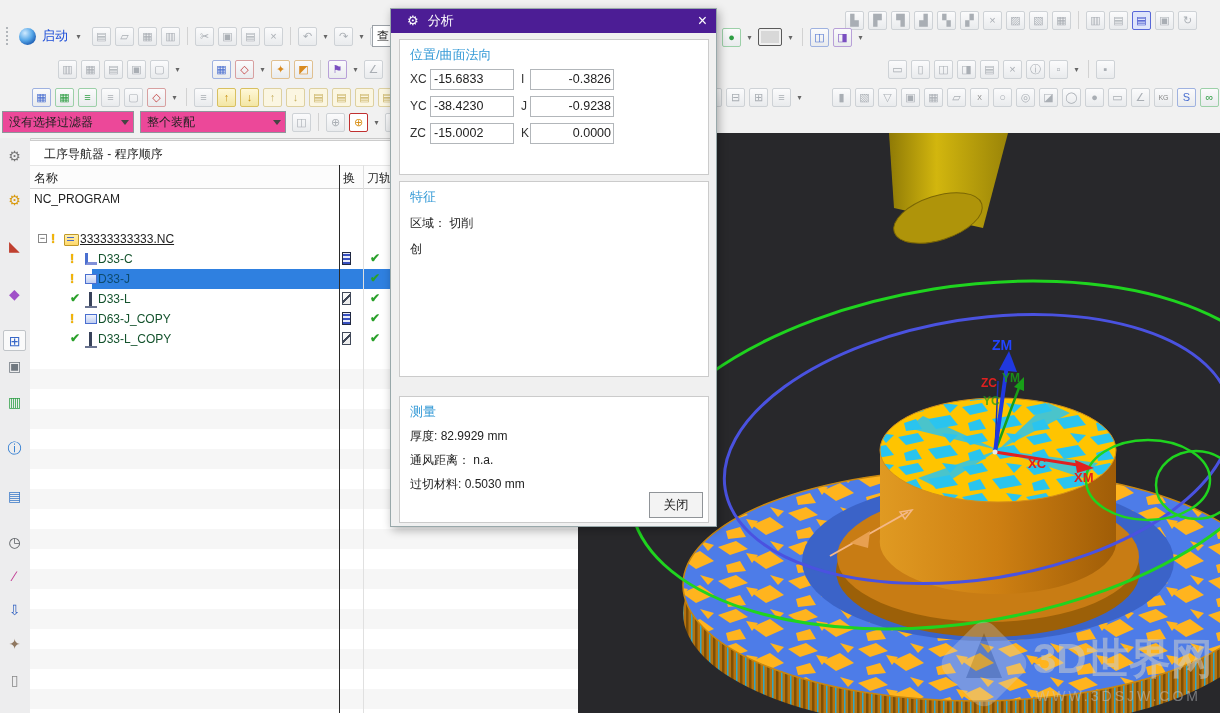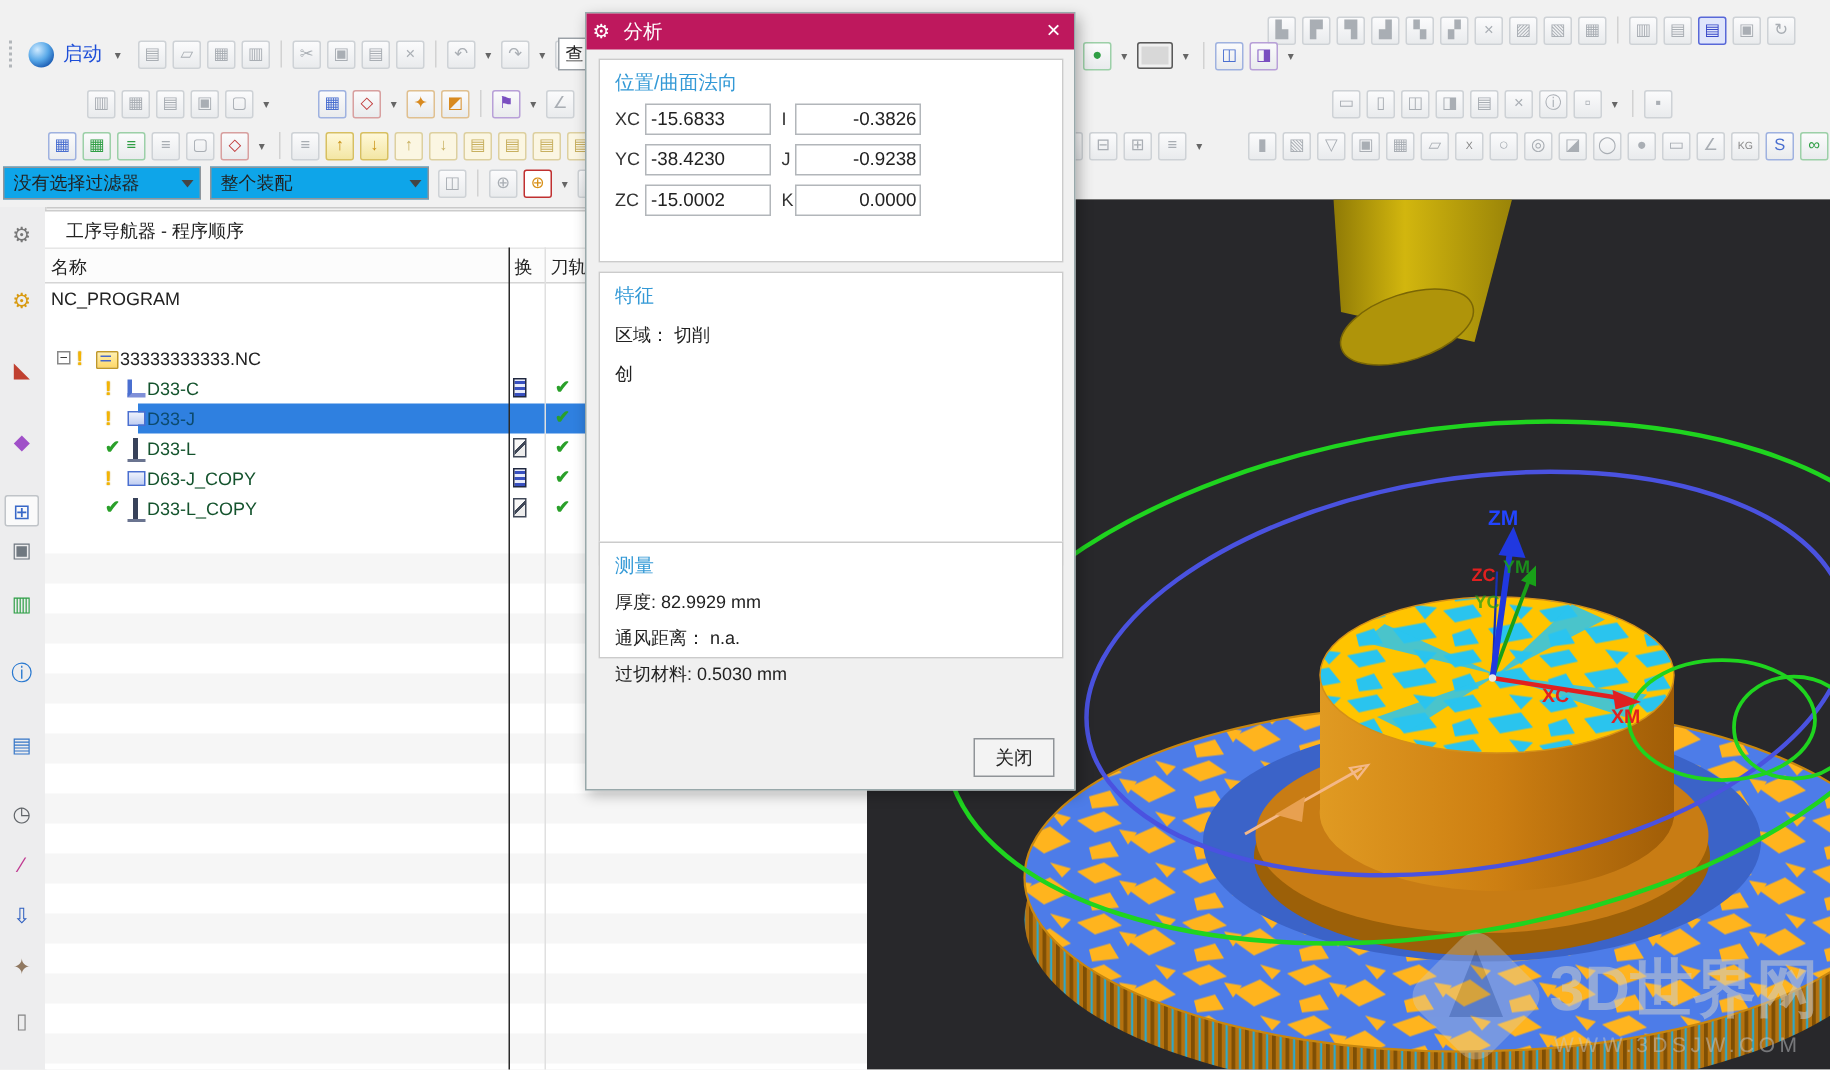--- a/index.html
+++ b/index.html
@@ -20,21 +20,21 @@
   .c-pale{color:#c8b060;background:#fbf6e2;border-color:#ddd0a0}
   .c-mix{color:#7a4fc0;border-color:#b8a0d8}
   .txt{font-size:7px;color:#888}
   .ic-hl{background:#dfe5fb;border-color:#5868d8;color:#3848c8}
   .ic-active{border:1px solid #c03030;color:#d89018;background:#fff}
   .nx{width:17px;height:17px;border:none;border-radius:50%;
     background:radial-gradient(circle at 35% 30%,#cfeaff,#58a8e8 45%,#1858b0 80%)}
   .startlbl{font-size:13px;color:#1d4ed8;margin:0 2px;white-space:nowrap}
   #searchbox{position:absolute;left:372px;top:25px;width:26px;height:22px;background:#fff;border:1px solid #9aa0a6;
     font-size:12px;color:#222;padding-left:4px;line-height:20px;box-sizing:border-box;overflow:hidden}
-  .combo{position:absolute;top:111px;height:22px;background:#0ea5e9;border:1px solid #8f959b;font-size:12px;color:#222;
+  .combo{position:absolute;top:111px;height:22px;background:#ec4899;border:1px solid #8f959b;font-size:12px;color:#222;
     line-height:20px;padding:0 16px 0 6px;box-sizing:border-box;white-space:nowrap;overflow:hidden}
   .combo .caret{position:absolute;right:4px;top:8px;width:0;height:0;border-left:4px solid transparent;
     border-right:4px solid transparent;border-top:5px solid #444}
   .swatch{width:22px;height:16px;background:#d8d8d8;border:1px solid #5a5a5a;box-shadow:inset 0 0 0 2px #f0f0f0}
   
   #sidebar{position:absolute;left:0;top:138px;width:30px;height:575px;background:#ededee;border-right:1px solid #d2d2d2}
   .sbicon{position:absolute;left:3px;width:23px;height:21px;text-align:center;font-size:14px;line-height:21px}
   .sbicon.sel{background:#fafafa;border:1px solid #c0c4c8;border-radius:2px;box-sizing:border-box}
   
   #navpanel{position:absolute;left:30px;top:140px;width:548px;height:573px;background:#fff;border-top:1px solid #cccccc}
@@ -64,27 +64,27 @@
     background:repeating-linear-gradient(0deg,#3850c0 0 2px,#e8ecfa 2px 4px);box-sizing:border-box}
   .drill-plain{position:absolute;top:3px;width:9px;height:13px;border:1px solid #404858;background:
     linear-gradient(135deg,#f8f8f8 42%,#404858 42%,#404858 58%,#ededed 58%);box-sizing:border-box}
   .vline1{position:absolute;left:309px;top:24px;width:1px;height:549px;background:#2a2a2a}
   .vline2{position:absolute;left:333px;top:24px;width:1px;height:549px;background:#e0e0e0}
   
   #viewport{position:absolute;left:578px;top:133px;width:642px;height:580px;background:#28282b}
   
   #dialog{position:absolute;left:390px;top:8px;width:327px;height:519px;background:#f0f0f0;border:1px solid #98a8aa;
     box-shadow:2px 3px 9px rgba(0,0,0,.3);z-index:10;box-sizing:border-box}
-  .dlg-title{height:24px;background:#be185d;color:#fff;font-size:13px;line-height:24px;padding-left:4px;position:relative}
+  .dlg-title{height:24px;background:#4c1d95;color:#fff;font-size:13px;line-height:24px;padding-left:16px;position:relative}
   .dlg-gear{margin-right:9px;font-size:13px}
   .dlg-close{position:absolute;right:9px;top:0;font-size:16px;line-height:24px;color:#fff}
   .grp{position:absolute;left:8px;width:310px;background:#fff;border:1px solid #cbcbcb;box-sizing:border-box}
   #grp-pos{top:30px;height:136px}
   #grp-feat{top:172px;height:196px}
-  #grp-meas{top:352px;height:78px}
+  #grp-meas{top:387px;height:127px}
   .grp-title{color:#3399d6;font-size:13px;margin:6px 0 4px 10px}
   .prow{position:relative;height:27px}
   .plbl{position:absolute;left:10px;top:4px;font-size:12px;color:#333}
   .plbl2{position:absolute;left:121px;top:4px;font-size:12px;color:#333}
   .pbox{position:absolute;left:30px;top:1px;width:84px;height:21px;border:1px solid #b2b6ba;background:#fff;
     font-size:12.5px;line-height:19px;padding-left:3px;overflow:hidden;white-space:nowrap;box-sizing:border-box}
   .pbox2{position:absolute;left:130px;top:1px;width:84px;height:21px;border:1px solid #b2b6ba;background:#fff;
     font-size:12.5px;line-height:19px;text-align:right;padding-right:2px;overflow:hidden;white-space:nowrap;box-sizing:border-box}
   .calc{position:absolute;left:4px;right:4px;bottom:5px;height:25px;border:1px solid #c6c9cc;background:#fdfdfd;
     color:#9aa0a6;text-align:center;line-height:25px;font-size:13px}
@@ -274,21 +274,21 @@
     <span class="colname" style="left:337px">刀轨</span>
   </div>
   <div id="nav-rows">
       <div class="nrow" style="top: 0px;">
         <span class="nlabel black" style="left: 4px;">NC_PROGRAM</span>
       </div>
       <div class="nrow" style="top: 40px;">
         <span class="exp" style="left: 8px;">−</span>
         <span class="warnG" style="left: 21px;">!</span>
         <span class="folder" style="left: 34px;"></span>
-        <span class="nlabel black" style="left: 50px;">33333333333.NC</span>
+        <span class="nlabel black" style="left: 50px; text-decoration: underline;">33333333333.NC</span>
       </div>
       <div class="nrow" style="top: 60px;">
         <span class="warnG" style="left: 40px;">!</span>
         <span class="op-face" style="left: 55px;"></span>
         <span class="nlabel purple" style="left: 68px;">D33-C</span>
         <span class="drill-striped" style="left: 312px;"></span>
         <span class="chkG" style="left: 340px;">✔</span>
       </div>
       <div class="nrow" style="top: 80px;">
         <div class="selbg"></div>

